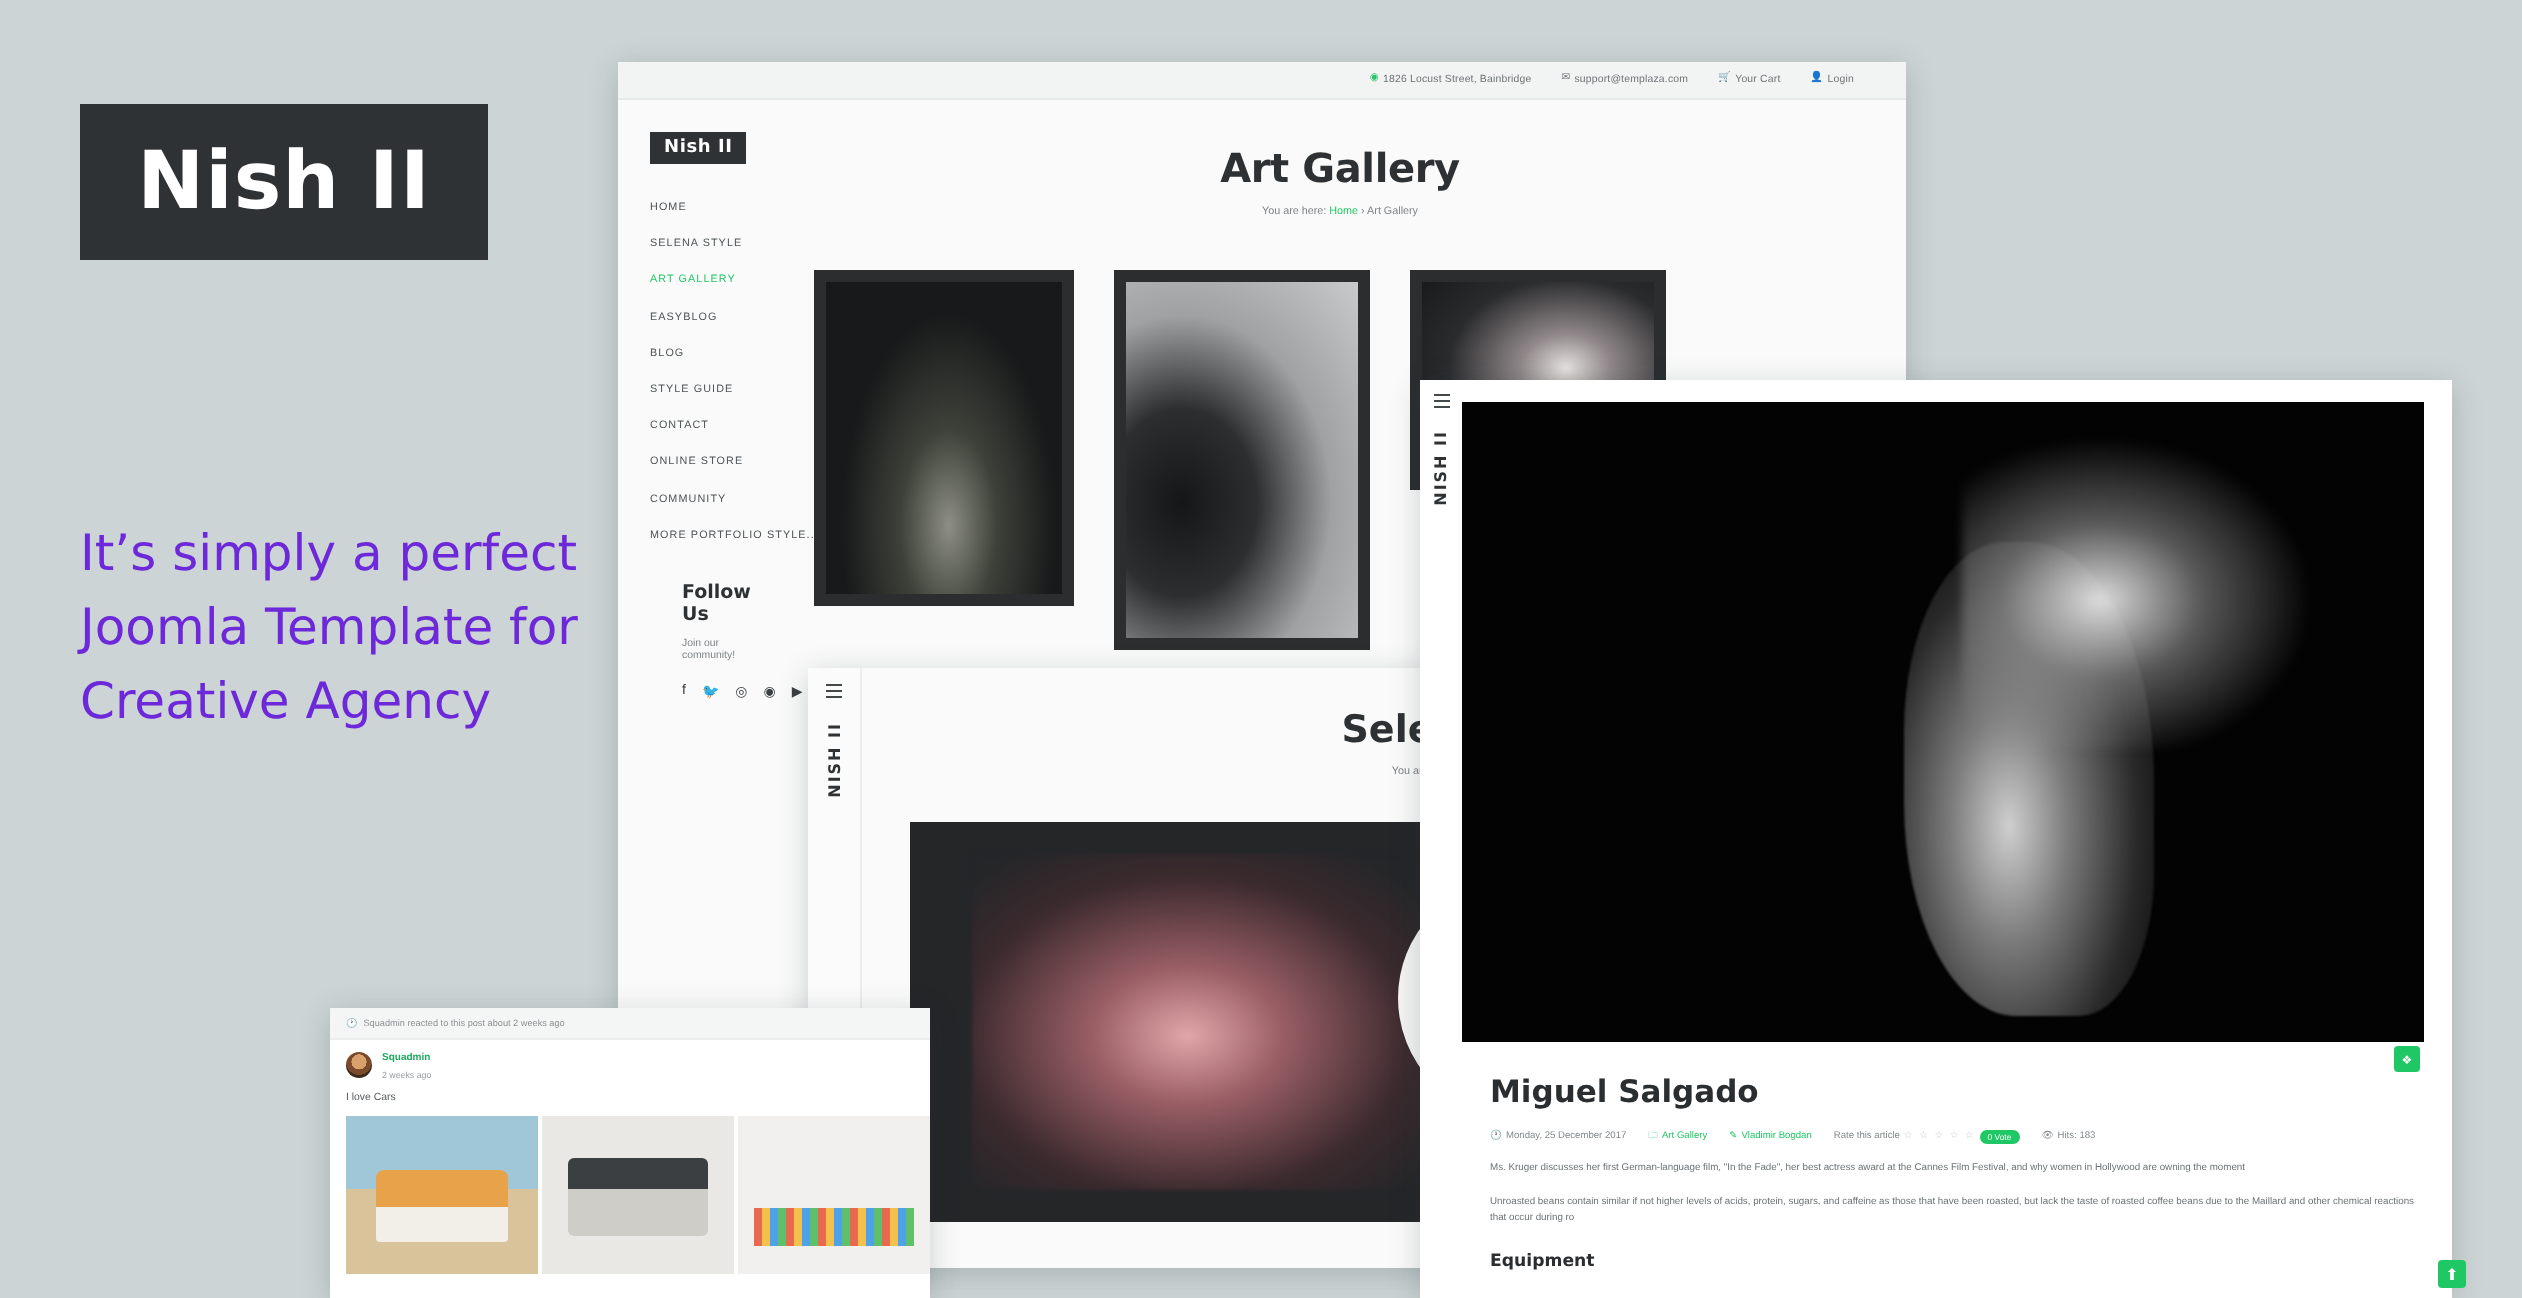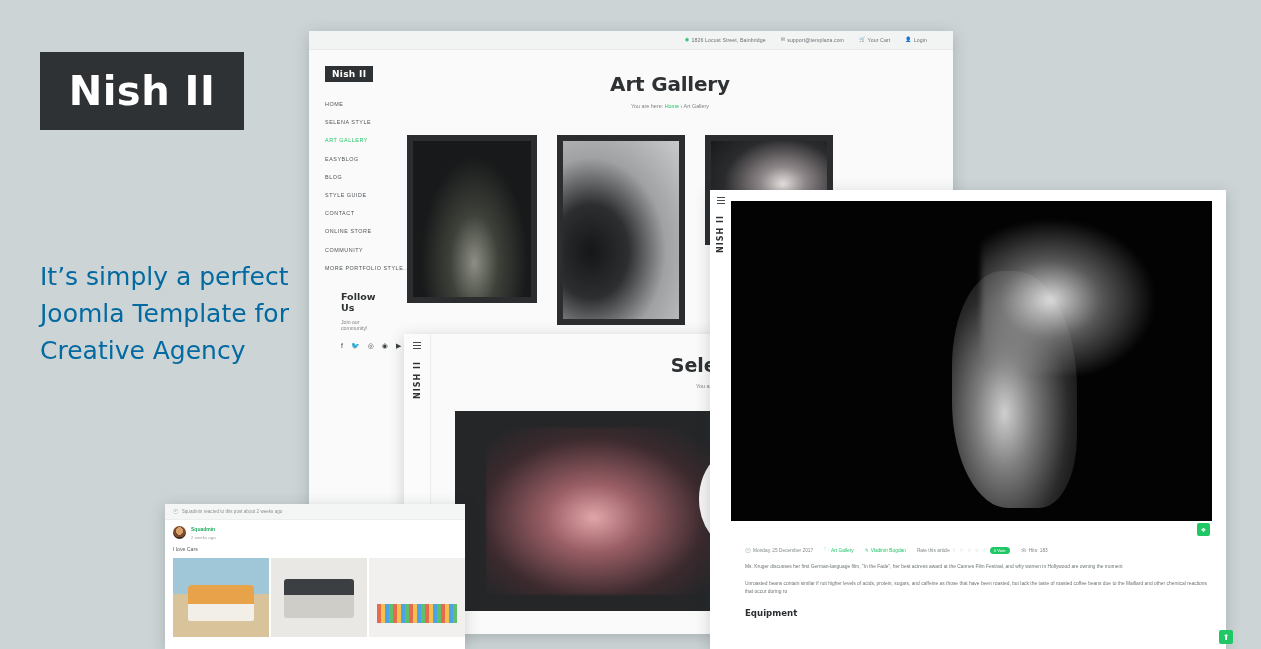--- a/index.html
+++ b/index.html
@@ -19,21 +19,21 @@
     background: #2f3234;
     display: flex; align-items: center; justify-content: center;
   }
   .logo-box .logo-text {
     color: #ffffff; font-size: 40px; font-weight: bold; letter-spacing: 0.5px;
     font-family: "DejaVu Sans", sans-serif;
   }
   .tagline {
     position: absolute; left: 40px; top: 258px;
     width: 250px;
-    color: #0369a1;
+    color: #6d28d9;
     font-size: 25px; line-height: 37px; font-weight: 400;
     font-family: "DejaVu Sans", sans-serif;
   }
 
   
   .win {
     position: absolute;
     background: #ffffff;
     box-shadow: 0 3px 14px rgba(40,55,60,.22);
     overflow: hidden;
@@ -371,20 +371,21 @@
           <i></i>
         </span>
       <span class="vlogo">NISH II</span>
     </div>
     <div class="art-body">
       <div class="art-hero">
         <span class="dancer"></span>
         <span class="smoke"></span>
       </div>
       <div class="art-meta-wrap">
+        <div class="art-title">Miguel Salgado</div>
         <span class="share-btn">❖</span>
         <div class="art-meta">
           <span class="mi">
             <span>🕐</span>
             <span>Monday, 25 December 2017</span>
           </span>
           <span class="mi link">
             <span>🗀</span>
             <span>Art Gallery</span>
           </span>

